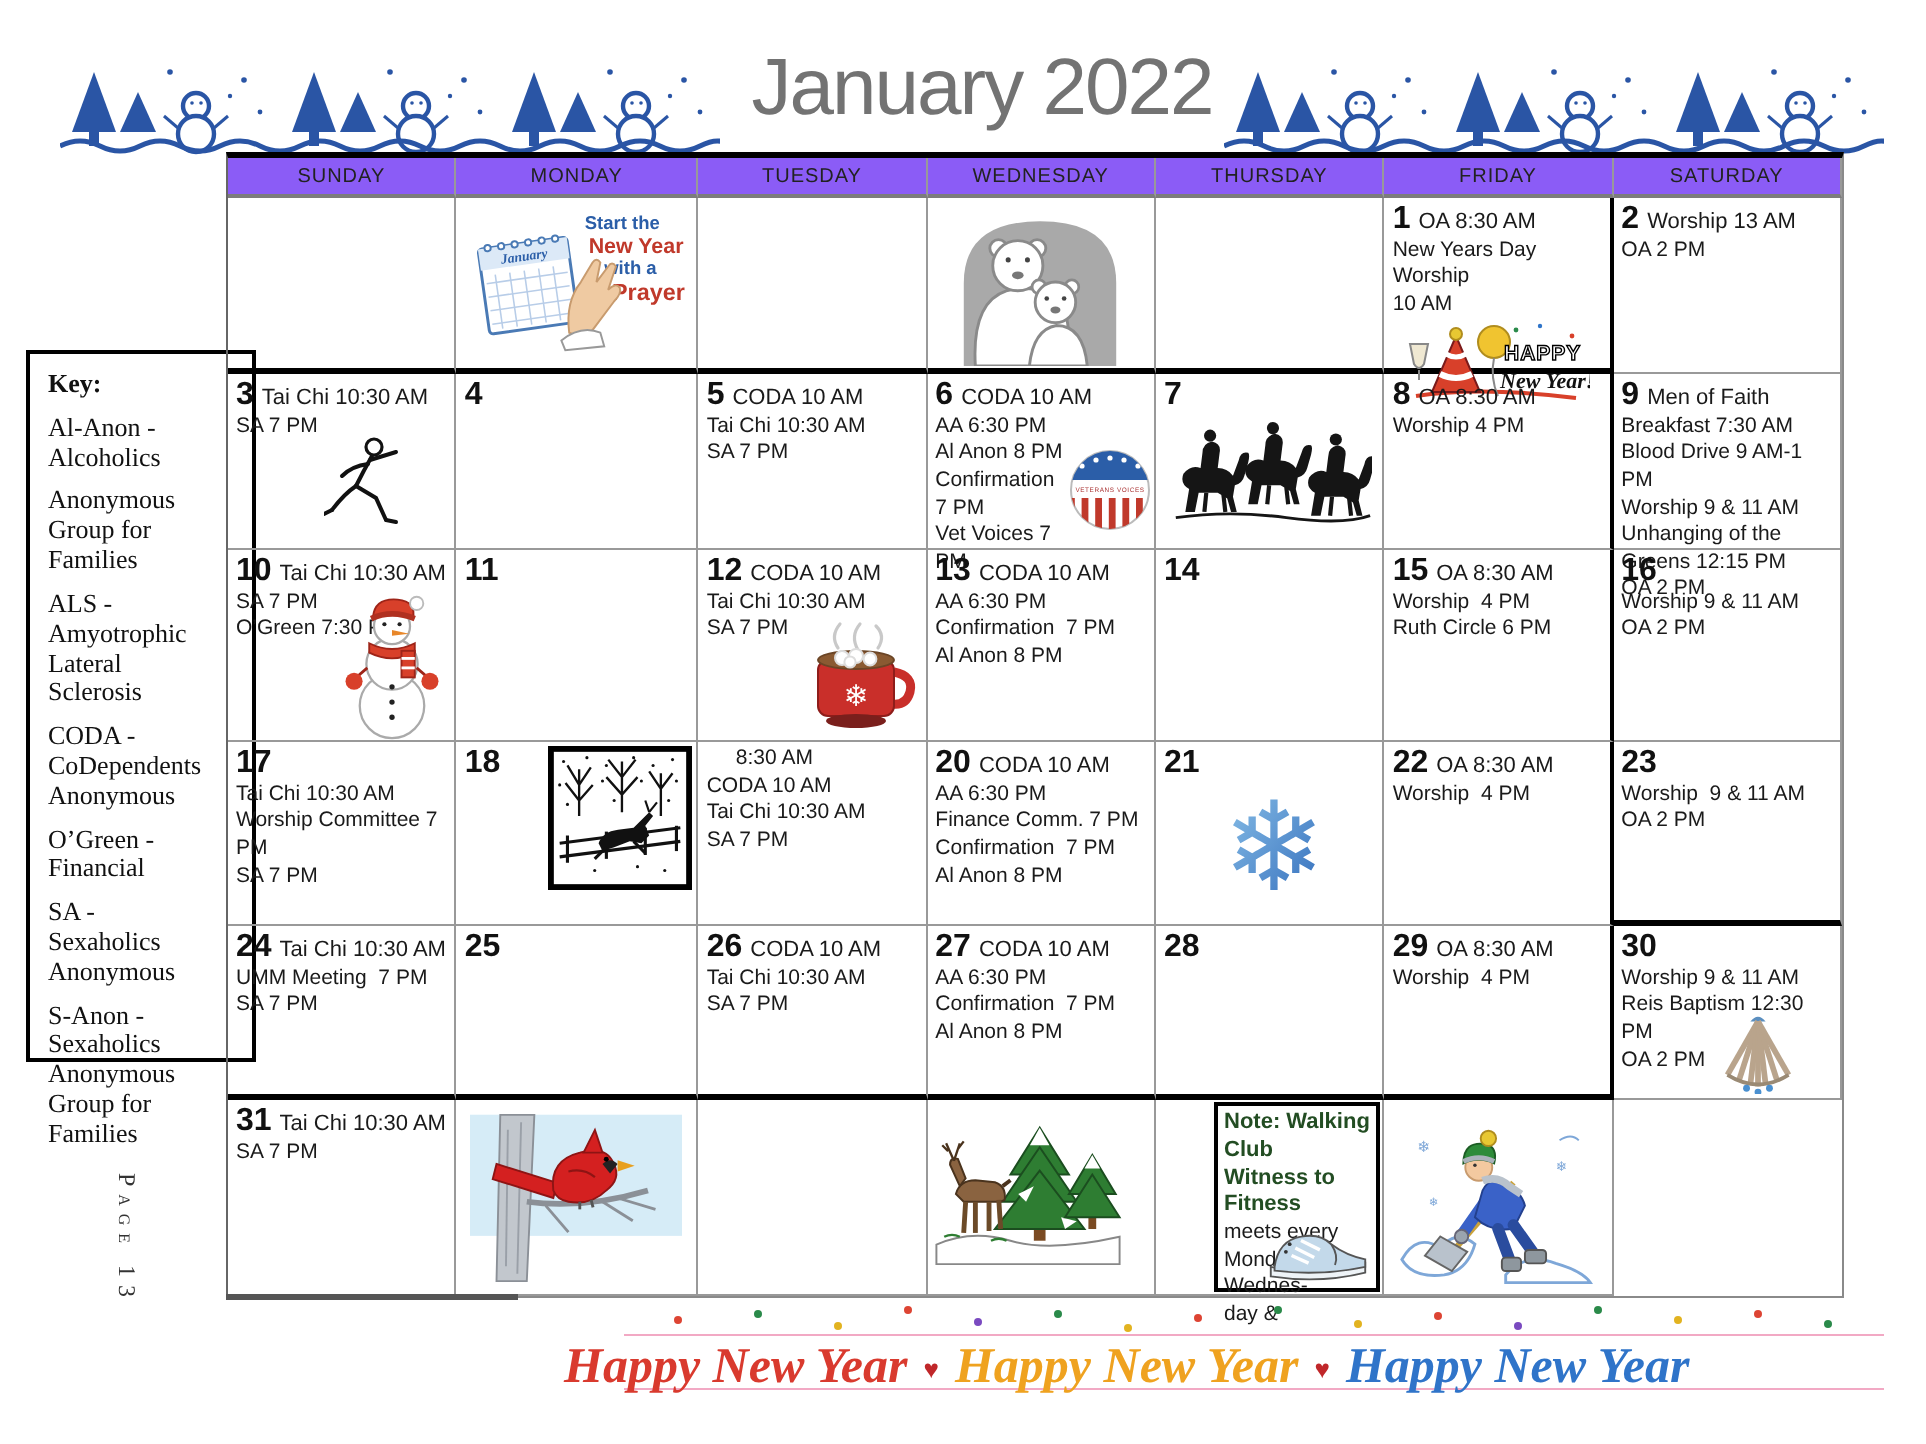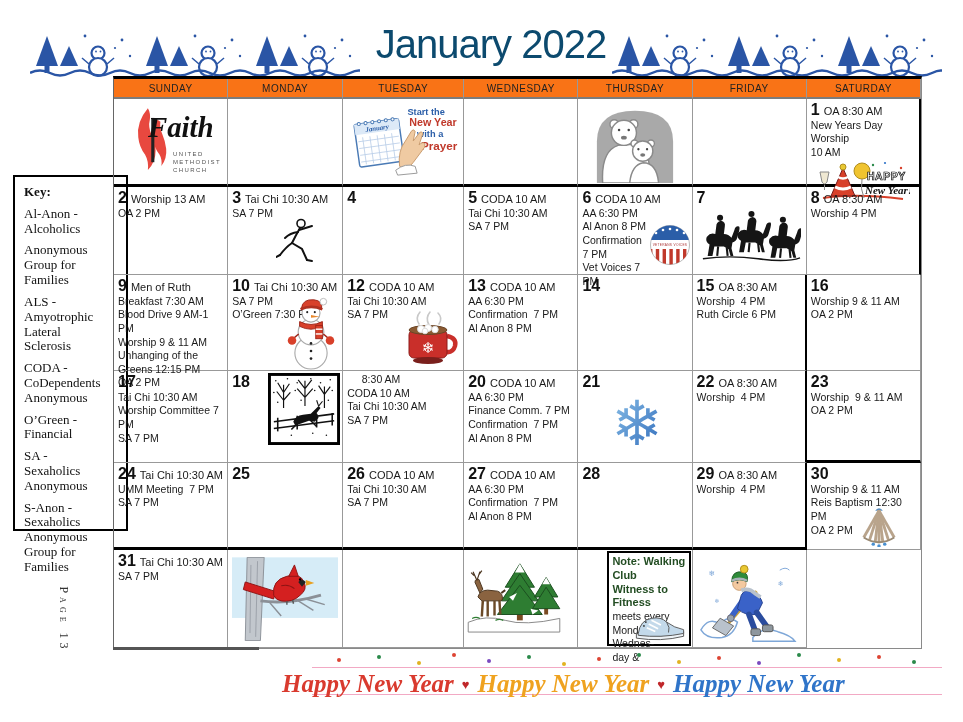--- a/index.html
+++ b/index.html
@@ -1,30 +1,30 @@
 <!DOCTYPE html>
 <html><head>
 <meta charset="utf-8">
 <style>
   html,body{margin:0;padding:0;}
   body{width:963px;height:722px;position:relative;background:#fff;overflow:hidden;
        font-family:"Liberation Sans",sans-serif;color:#1a1a1a;}
   .abs{position:absolute;}
 
   
-  #page-title{left:363px;top:22px;width:256px;text-align:center;font-size:40px;color:#0c4a6e;letter-spacing:-1px;}
+  #page-title{left:363px;top:22px;width:256px;text-align:center;font-size:40px;color:#737373;letter-spacing:-1px;}
   .winter-border{width:330px;height:52px;}
   #wb-left{left:30px;top:26px;} #wb-right{left:612px;top:26px;}
 
   
   #grid{left:113px;top:76px;width:809px;display:grid;grid-template-columns:repeat(7,1fr);
         grid-template-rows:20px 88px 88px 96px 92px 87px 98px;
         border:1px solid #8a8a8a;border-top:3px solid #000;border-left:1.5px solid #666;box-sizing:border-box;}
   .hcell{border-right:1px solid #999;border-bottom:2px solid #7c7c7c;display:flex;align-items:center;justify-content:center;
-         font-size:10px;color:#222;letter-spacing:.5px;background:#f97316;}
+         font-size:10px;color:#222;letter-spacing:.5px;background:#8b5cf6;}
   .cell{position:relative;border-right:1px solid #999;border-bottom:1px solid #999;padding:2px 4px;box-sizing:border-box;}
   .bb{border-bottom:3px solid #000 !important;}
   .br{border-right:2.5px solid #000 !important;}
   .dayline{display:flex;align-items:baseline;gap:4px;}
   .num{font-size:16px;font-weight:bold;color:#111;line-height:1.1;}
   .inl{font-size:11px;}
   .rest{font-size:10.5px;line-height:1.3;white-space:pre-wrap;}
   .imgc{display:flex;align-items:center;justify-content:center;height:100%;}
 
   
@@ -121,33 +121,20 @@
 
 <div id="grid" class="abs">
   <div class="hcell">SUNDAY</div>
   <div class="hcell">MONDAY</div>
   <div class="hcell">TUESDAY</div>
   <div class="hcell">WEDNESDAY</div>
   <div class="hcell">THURSDAY</div>
   <div class="hcell">FRIDAY</div>
   <div class="hcell">SATURDAY</div>
 
-  <div class="cell bb">
-    <div class="imgc">
-      <svg width="104" height="80" viewBox="0 0 108 82">
-        <path d="M30 6 Q18 20 20 36 Q21 46 27 54 Q31 61 30 70 Q38 62 38 50 Q38 42 34 34 Q30 26 32 18 Q33 11 30 6 Z" fill="#e8483f"></path>
-        <path d="M40 18 Q34 28 36 40 Q37 48 42 54 Q45 59 44 66 Q50 58 49 48 Q48 40 45 33 Q42 26 43 20 Z" fill="#e8483f"></path>
-        <rect x="33.5" y="16" width="3.2" height="46" fill="#222"></rect>
-        <text x="30" y="36" class="scriptt" font-size="30" fill="#111">Faith</text>
-        <text x="56" y="56" font-size="6.2" letter-spacing="1.5" fill="#555">UNITED</text>
-        <text x="56" y="64" font-size="6.2" letter-spacing="1.5" fill="#555">METHODIST</text>
-        <text x="56" y="72" font-size="6.2" letter-spacing="1.5" fill="#555">CHURCH</text>
-      </svg>
-    </div>
-  </div>
   <div class="cell bb"></div>
   <div class="cell bb">
     <div class="imgc">
       <svg width="112" height="80" viewBox="0 0 115 82">
         <g transform="rotate(-8 32 42)">
           <rect x="10" y="20" width="46" height="44" rx="2" fill="#fff" stroke="#4a7ab5" stroke-width="1.5"></rect>
           <rect x="10" y="20" width="46" height="11" fill="#dce9f7"></rect>
           <text x="33" y="29" text-anchor="middle" font-size="7" class="scriptt" fill="#2b5ea8">January</text>
           <g stroke="#b8cde8" stroke-width="0.8">
             <line x1="17" y1="34" x2="17" y2="62"></line>
@@ -325,21 +312,21 @@
     <div class="dayline">
         <span class="num">8</span>
         <span class="inl">OA 8:30 AM</span>
       </div>
     <div class="rest">Worship 4 PM</div>
   </div>
 
   <div class="cell">
     <div class="dayline">
         <span class="num">9</span>
-        <span class="inl">Men of Ruth</span>
+        <span class="inl">Men of Faith</span>
       </div>
     <div class="rest">Breakfast 7:30 AM
 Blood Drive 9 AM-1 PM
 Worship 9 &amp; 11 AM
 Unhanging of the
 Greens 12:15 PM
 OA 2 PM</div>
   </div>
   <div class="cell">
     <div class="dayline">
@@ -363,20 +350,25 @@
         <circle cx="33" cy="17" r="1.1" fill="#222"></circle>
       <polygon points="29,20 38,22 29,23" fill="#e8872a"></polygon>
       <path d="M17 27 Q29 33 41 27 L41 32 Q29 38 17 32 Z" fill="#d8402a" stroke="#9e2418"></path>
       <rect x="34" y="31" width="7" height="14" fill="#d8402a" stroke="#9e2418"></rect>
       <line x1="34" y1="35" x2="41" y2="35" stroke="#fff" stroke-width="1.5"></line>
         <line x1="34" y1="40" x2="41" y2="40" stroke="#fff" stroke-width="1.5"></line>
       <circle cx="29" cy="50" r="1.4" fill="#222"></circle>
         <circle cx="29" cy="58" r="1.4" fill="#222"></circle>
         <circle cx="29" cy="66" r="1.4" fill="#222"></circle>
     </svg>
+  </div>
+  <div class="cell">
+    <div class="dayline">
+        <span class="num">11</span>
+      </div>
   </div>
   <div class="cell">
     <div class="dayline">
         <span class="num">12</span>
         <span class="inl">CODA 10 AM</span>
       </div>
     <div class="rest">Tai Chi 10:30 AM
 SA 7 PM</div>
     <svg class="abs" style="right:4px;bottom:2px" width="62" height="58" viewBox="0 0 62 58">
       <g stroke="#c9c9c9" stroke-width="1.6" fill="none" stroke-linecap="round">

